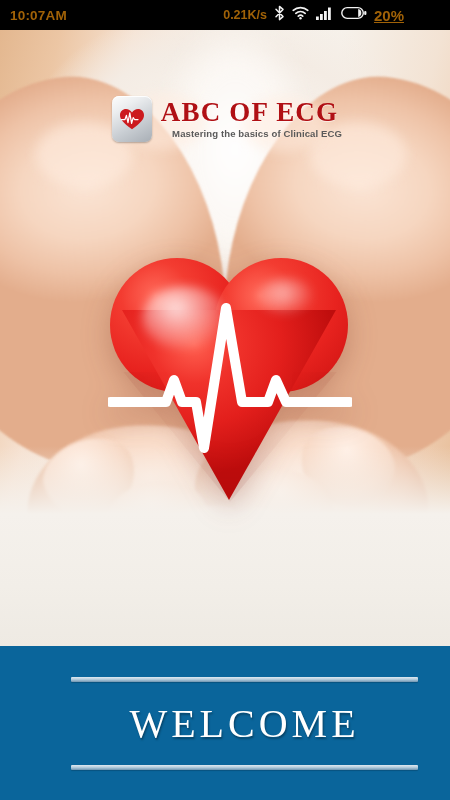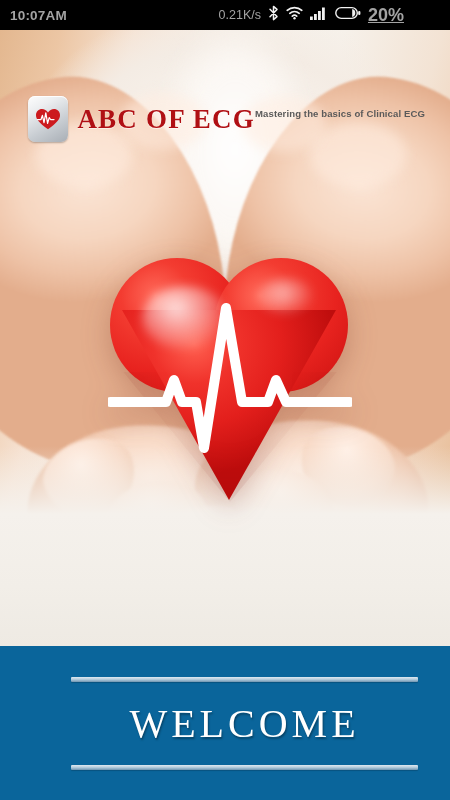--- a/index.html
+++ b/index.html
@@ -5,28 +5,28 @@
 <style>
   * { margin:0; padding:0; box-sizing:border-box; }
   html,body { width:450px; height:800px; overflow:hidden;
     font-family:"Liberation Sans", sans-serif; background:#000; }
 
   #screen { position:relative; width:450px; height:800px; overflow:hidden; }
 
   
   #statusbar {
     position:absolute; top:0; left:0; width:412px; height:30px;
-    background:#000; color:#a3a3a3;
+    background:#000; color:#a16207;
     display:flex; align-items:center; justify-content:space-between;
     padding:0 8px 0 10px; z-index:40;
   }
   #clock { font-size:13.5px; font-weight:bold; letter-spacing:.2px; }
   #status-right { display:flex; align-items:center; gap:7px; }
-  #netspeed { font-size:12.5px; font-weight:normal; }
-  #battery-pct { font-size:18px; font-weight:bold;text-decoration:underline; }
+  #netspeed { font-size:12.5px; font-weight:bold; }
+  #battery-pct { font-size:15px; font-weight:bold;text-decoration:underline; }
   .sicon { display:block; }
 
   
   #photo {
     position:absolute; top:30px; left:0; width:450px; height:616px;
     overflow:hidden;
     background:
       radial-gradient(ellipse 260px 190px at 225px 120px, #fbf8f4 0%, #f4ece4 55%, rgba(244,236,228,0) 78%),
       linear-gradient(105deg, #e3b78f 0%, #ecc6a4 10%, #f6e2d2 22%, #f7f2ec 38%,
                       #f6f1ea 56%, #f3e3d4 72%, #edc9ab 88%, #e0b183 100%);
@@ -132,21 +132,21 @@
   #logo {
     position:absolute; left:0; top:66px; width:450px;
     display:flex; align-items:center; justify-content:center; gap:9px; z-index:20;
   }
   #logo-badge {
     width:40px; height:46px; border-radius:7px; flex:0 0 auto;
     background: linear-gradient(150deg,#fdfdfd 0%,#eceef0 26%,#c9ced3 62%,#a8aeb5 100%);
     box-shadow: 0 1px 2px rgba(0,0,0,.28), inset 0 1px 0 rgba(255,255,255,.9);
     display:flex; align-items:center; justify-content:center;
   }
-  #logo-text { display:flex; flex-direction:row; }
+  #logo-text { display:flex; flex-direction:column; }
   #logo-title {
     font-family:"Liberation Serif", serif;
     font-weight:bold; font-size:27px; line-height:.98;
     color:#b01014; letter-spacing:1.2px;
     text-shadow: 0 1px 0 rgba(255,255,255,.55);
   }
   #logo-tagline {
     font-family:"Liberation Sans", sans-serif;
     font-size:9.4px; font-weight:bold; color:#5a5a5a;
     letter-spacing:.1px; margin-top:2px; text-align:right;

